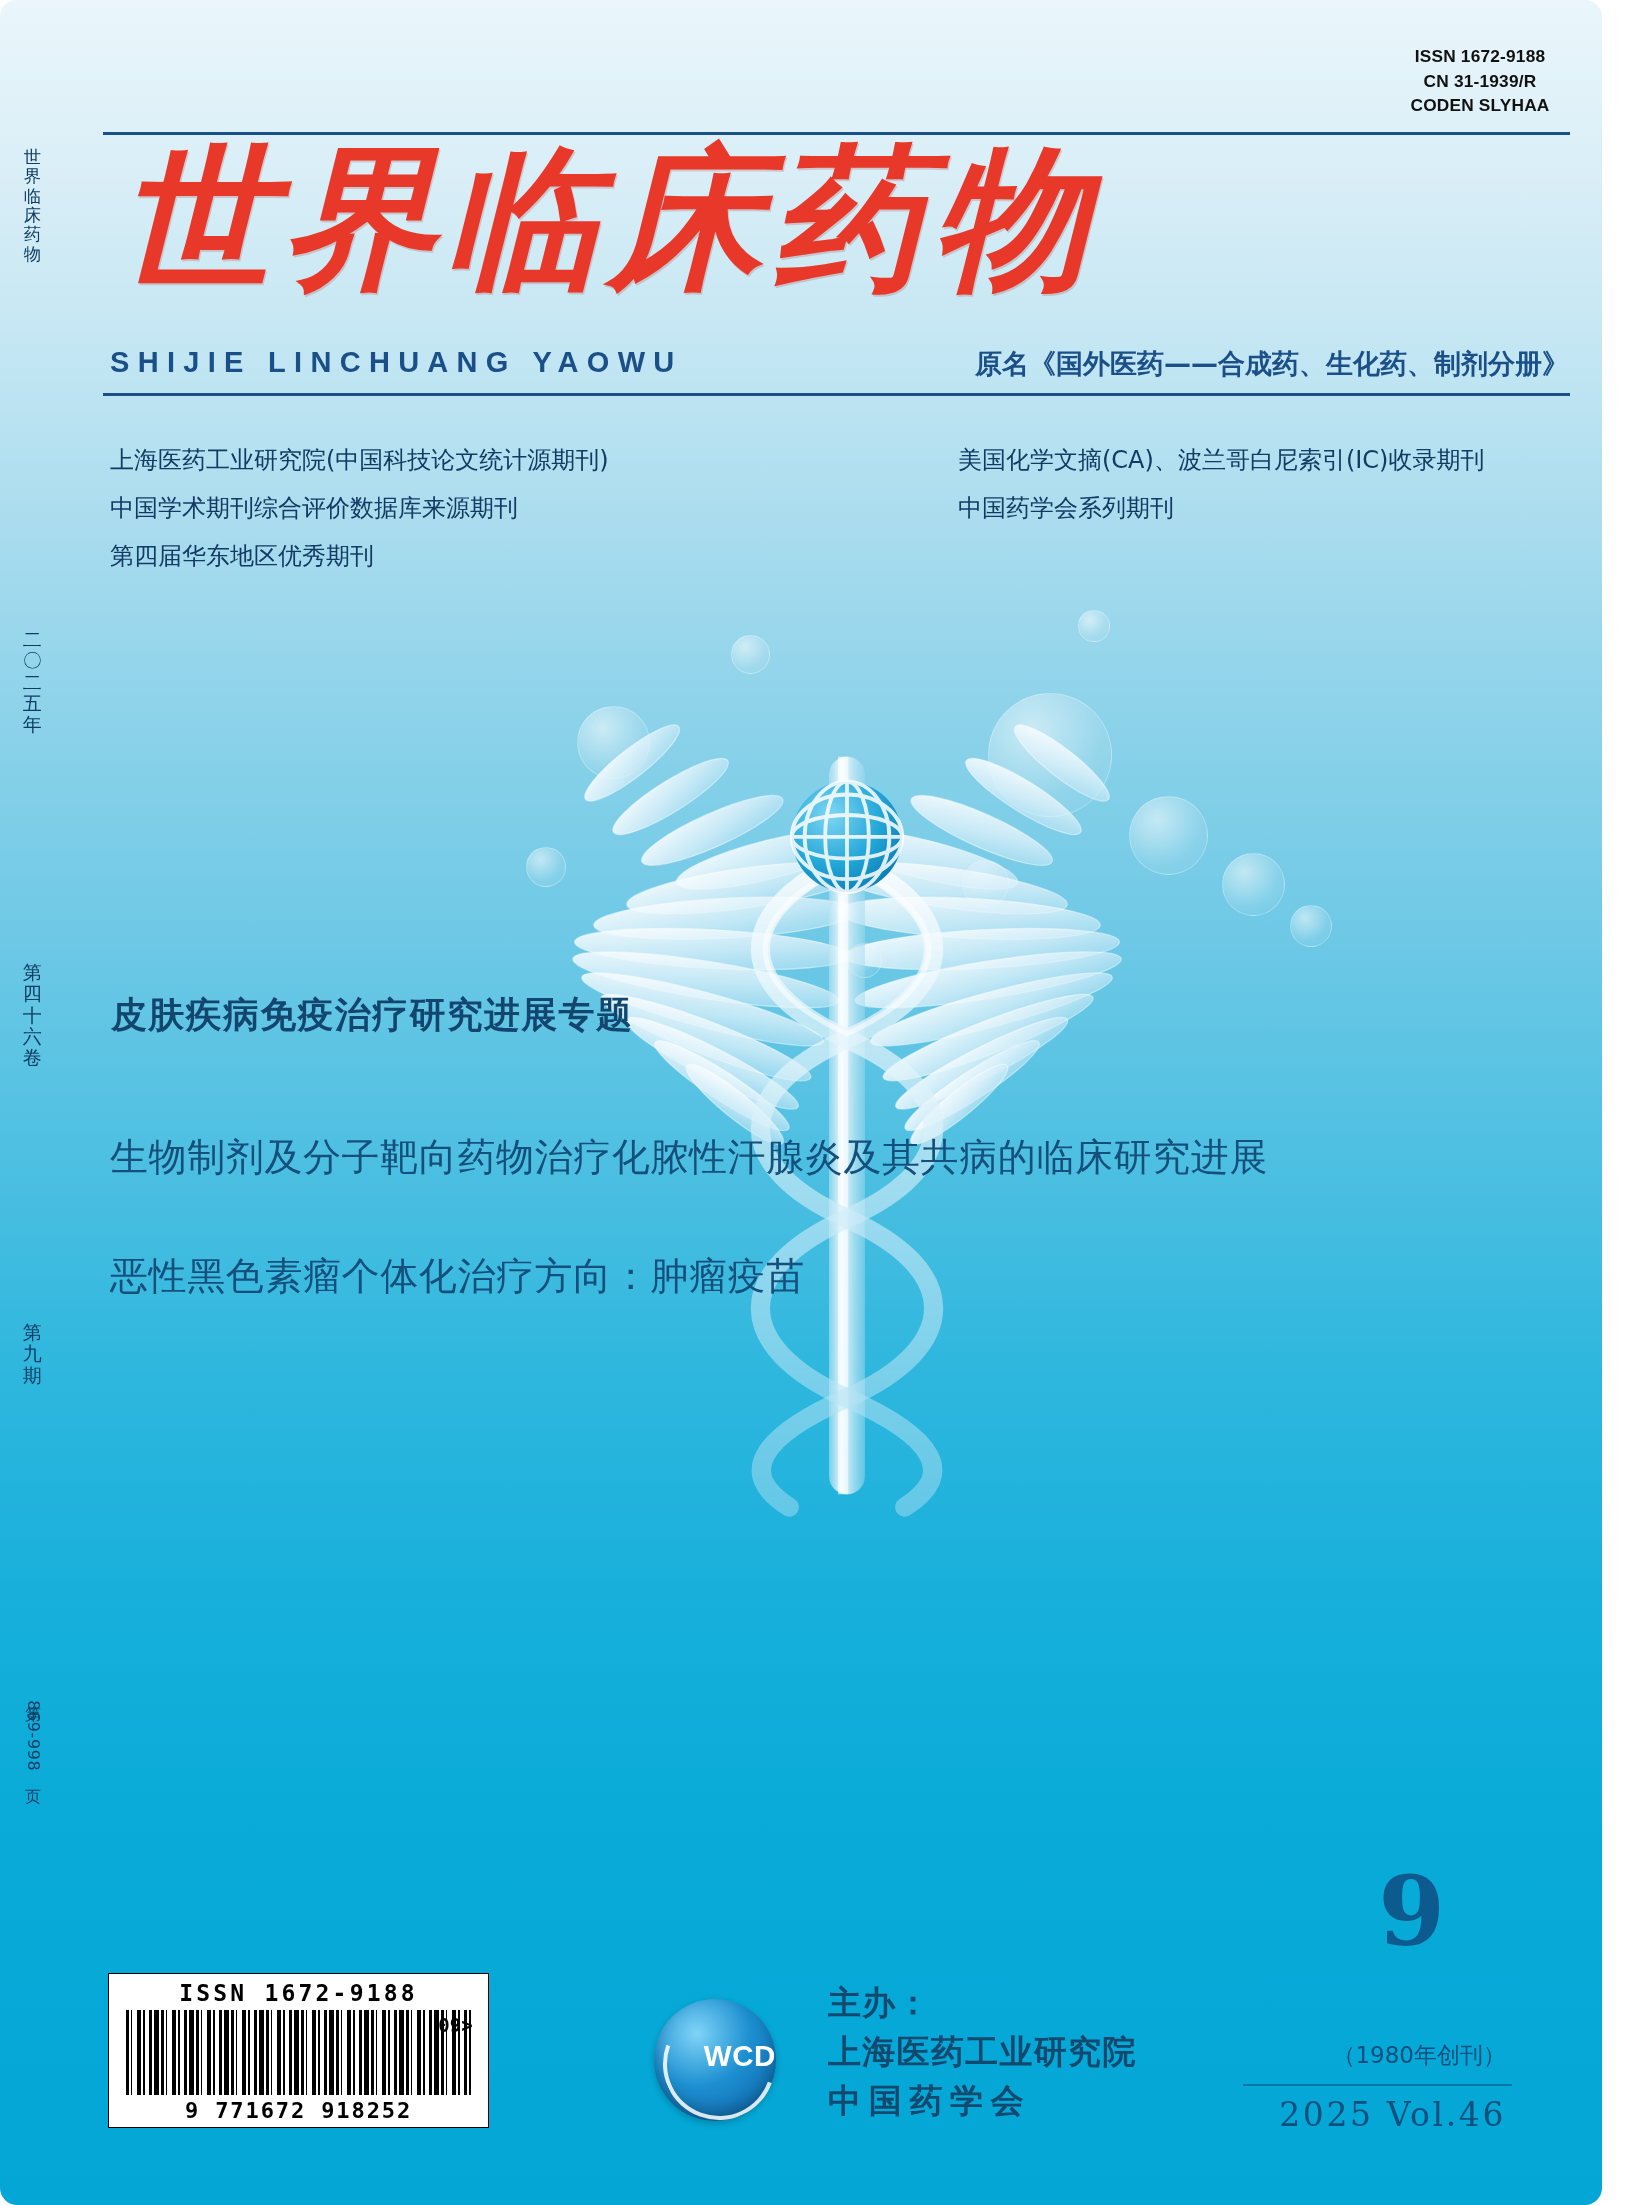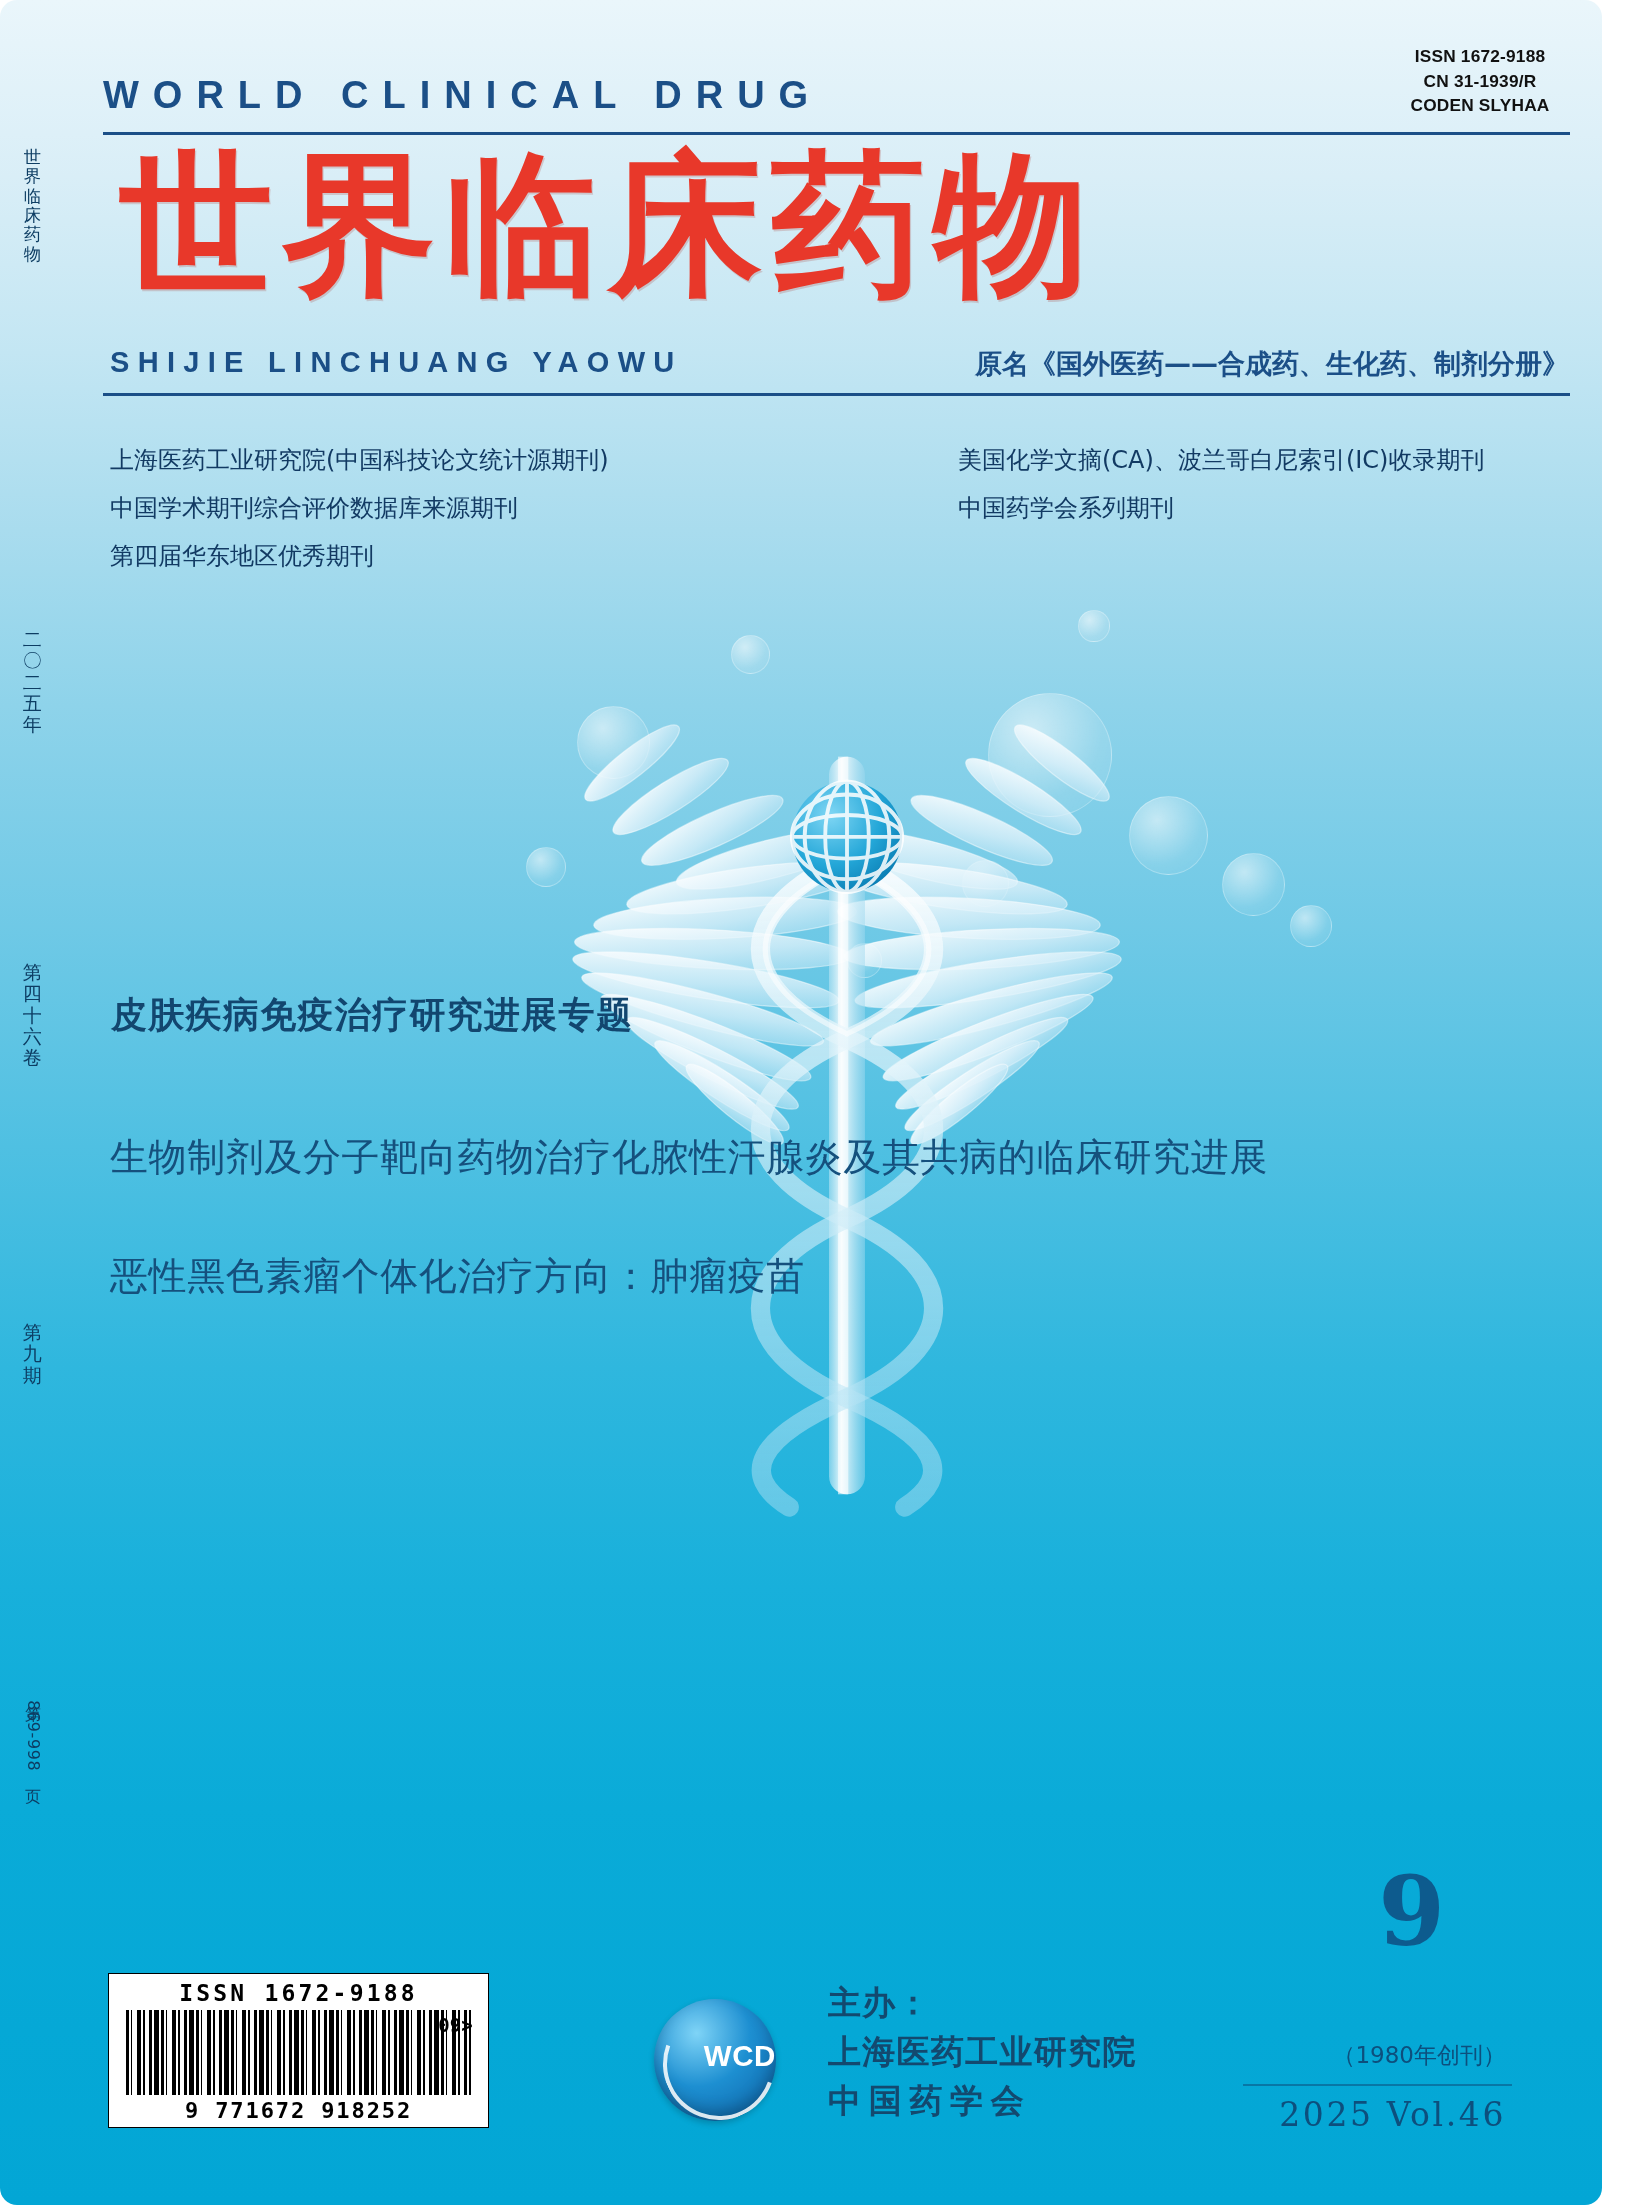--- a/index.html
+++ b/index.html
@@ -68,29 +68,30 @@
     left: 103px;
     right: 32px;
     top: 132px;
     height: 3.2px;
     background: #1b4f87;
   }
 
   .cn-title {
     position: absolute;
     left: 119px;
-    top: 148px;
+    top: 142px;
     font-size: 154px;
     font-weight: bold;
     color: #e8382a;
     letter-spacing: 9px;
     line-height: 1;
     white-space: nowrap;
     font-family: "DejaVu Sans", sans-serif;
     text-shadow: 1.3px 1.9px 0 rgba(160,20,10,0.18);
+    font-style: italic;
   }
 
   .pinyin {
     position: absolute;
     left: 110px;
     top: 346px;
     font-size: 29px;
     font-weight: bold;
     letter-spacing: 8.3px;
     color: #1b4f87;
@@ -334,21 +335,20 @@
   <div class="bubble" style="left:526px;top:847px;width:38px;height:38px;"></div>
   <div class="bubble" style="left:731px;top:635px;width:37px;height:37px;"></div>
   <div class="bubble" style="left:1078px;top:610px;width:29.5px;height:29.5px;"></div>
 
   <div class="issn-box">
     <div>ISSN 1672-9188</div>
     <div>CN 31-1939/R</div>
     <div>CODEN SLYHAA</div>
   </div>
 
-  <div class="wcd-en">WORLD CLINICAL DRUG</div>
   <div class="rule-top"></div>
 
   <div class="cn-title">世界临床药物</div>
 
   <div class="pinyin">SHIJIE LINCHUANG YAOWU</div>
   <div class="former-name">原名《国外医药——合成药、生化药、制剂分册》</div>
   <div class="rule-under-title"></div>
 
   <div class="index-list index-left">
     <div>上海医药工业研究院(中国科技论文统计源期刊)</div>

